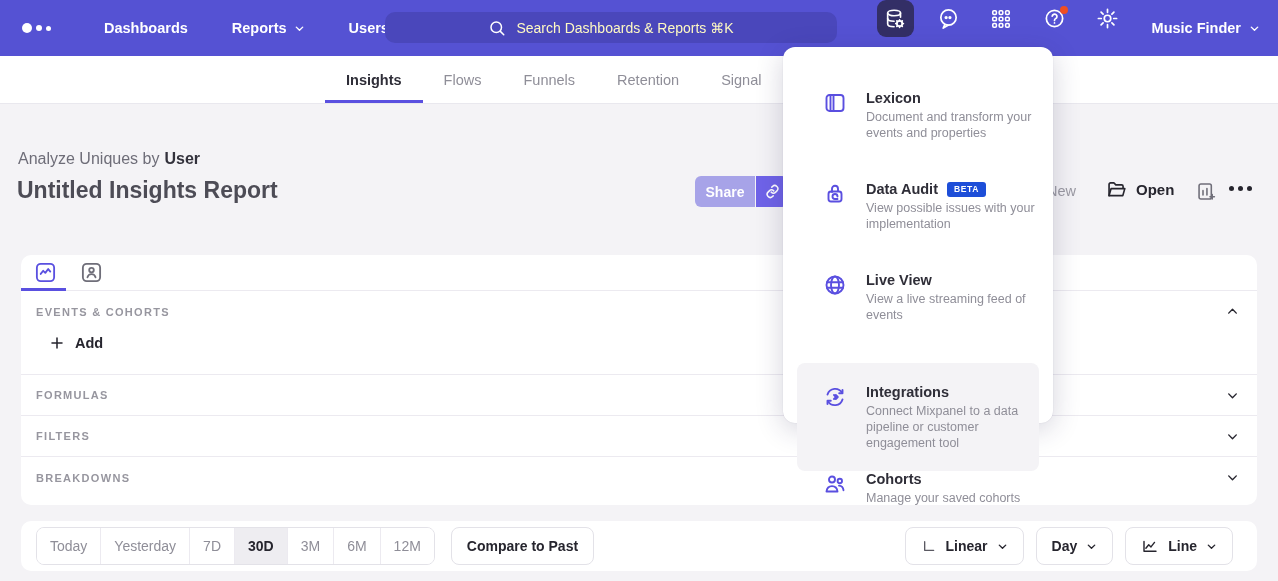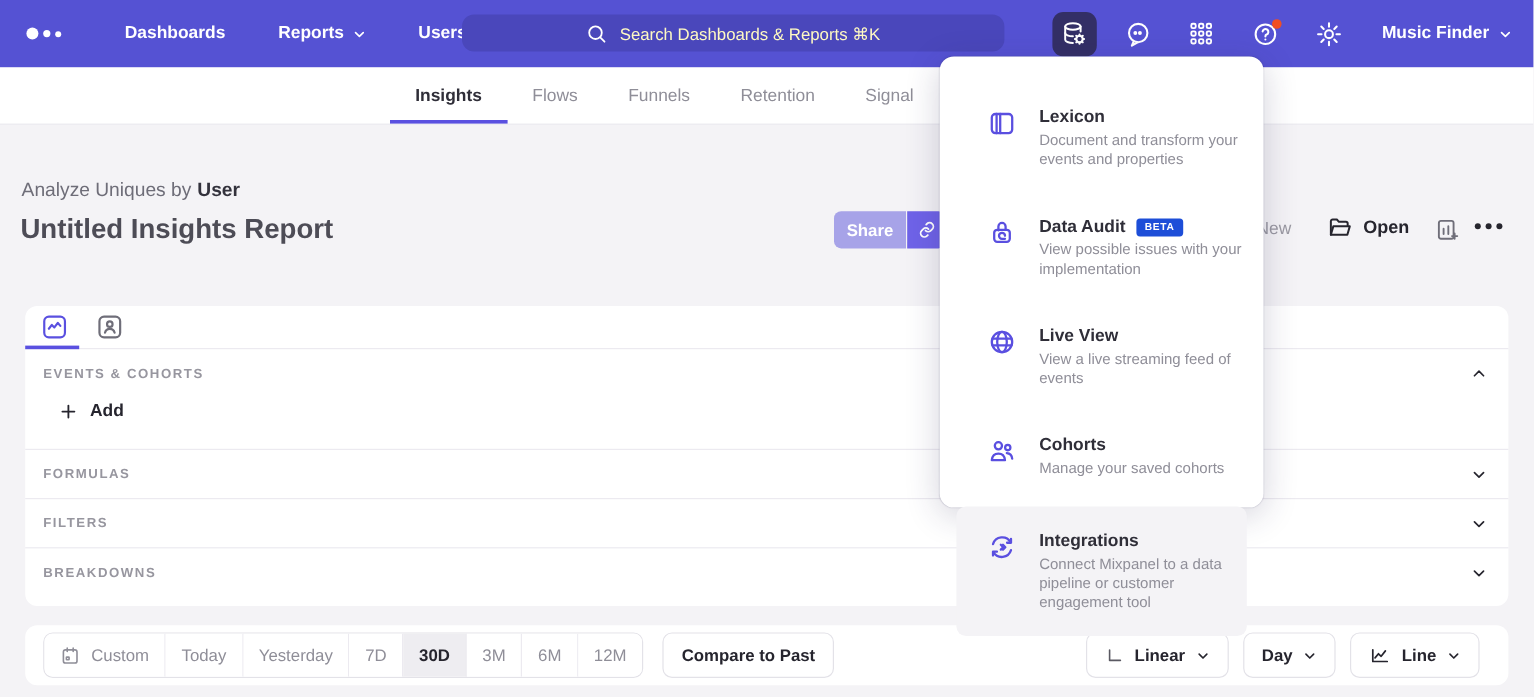--- a/index.html
+++ b/index.html
@@ -22,21 +22,21 @@
   .logo .d2 { width:6px; height:6px; border-radius:50%; background:#fff; }
   .logo .d3 { width:5px; height:5px; border-radius:50%; background:#fff; }
   .nav-items { display:flex; align-items:center; gap:44px; margin-left:34px; }
   .nav-item { color:#fff; font-size:14.5px; font-weight:600; display:flex; align-items:center; gap:7px; cursor:pointer; }
   .search {
     position:absolute; left:385px; top:12px; width:452px; height:31px;
     background:#4a47bb; border-radius:10px;
     display:flex; align-items:center; justify-content:center; gap:10px;
     color:#fef9c3; font-size:14px; cursor:text;
   }
-  .nav-right { position:absolute; right:18px; top:0; height:56px; display:flex; align-items:center; gap:16px; }
+  .nav-right { position:absolute; right:18px; top:0; height:56px; display:flex; gap:16px; }
   .nav-icon-btn {
     width:37px; height:37px; border-radius:9px;
     display:flex; align-items:center; justify-content:center; color:#fff; cursor:pointer; position:relative;
   }
   .nav-icon-btn.active { background:#332f66; }
   .notif-dot { position:absolute; top:6px; right:5px; width:8px; height:8px; border-radius:50%; background:#f04e23; }
   .project-switch { display:flex; align-items:center; gap:8px; color:#fff; font-size:14.5px; font-weight:600; margin-left:10px; cursor:pointer; }
 
   
   .tabbar {
@@ -366,30 +366,20 @@
       <svg width="13" height="13" viewBox="0 0 24 24" fill="none" stroke="#26252e" stroke-width="2.6" stroke-linecap="round" stroke-linejoin="round">
           <polyline points="5 9 12 16 19 9"></polyline>
         </svg>
     </span>
   </div>
 </div>
 
 <div class="card2">
   <div class="seg">
     <div class="seg-item">
-      <span>
-        <svg width="17" height="17" viewBox="0 0 24 24" fill="none" stroke="#8f8e98" stroke-width="1.9" stroke-linecap="round">
-          <rect x="4" y="5" width="16" height="15.5" rx="2.5"></rect>
-          <path d="M8.5 3v4M15.5 3v4"></path>
-          <rect x="7.5" y="13.5" width="3.2" height="3.2" rx="0.6"></rect>
-        </svg>
-      </span>
-      <span>Custom</span>
-    </div>
-    <div class="seg-item">
         <span>Today</span>
       </div>
     <div class="seg-item">
         <span>Yesterday</span>
       </div>
     <div class="seg-item">
         <span>7D</span>
       </div>
     <div class="seg-item active">
         <span>30D</span>
@@ -483,47 +473,47 @@
     <span class="mi-icon">
       <svg width="24" height="24" viewBox="0 0 24 24" fill="none" stroke="#5a4fe0" stroke-width="1.9" stroke-linecap="round">
         <circle cx="12" cy="12" r="8.5"></circle>
         <path d="M4 9.2h16M4 14.8h16"></path>
         <ellipse cx="12" cy="12" rx="4" ry="8.5"></ellipse>
       </svg>
     </span>
     <div class="mi-text">
       <div class="mi-title">Live View</div>
       <div class="mi-desc">View a live streaming feed of events</div>
-    </div>
-  </div>
-
-  <div class="menu-item cohorts">
-    <span class="mi-icon">
-      <svg width="24" height="24" viewBox="0 0 24 24" fill="none" stroke="#5a4fe0" stroke-width="1.9" stroke-linecap="round" stroke-linejoin="round">
-        <circle cx="9" cy="7.5" r="3"></circle>
-        <path d="M3.5 19.5c.4-3.4 2.6-5.4 5.5-5.4s5.1 2 5.5 5.4z"></path>
-        <circle cx="16.8" cy="9" r="2.2"></circle>
-        <path d="M16 13.6c2.6.2 4.2 1.9 4.5 4.6"></path>
-      </svg>
-    </span>
-    <div class="mi-text">
-      <div class="mi-title">Cohorts</div>
-      <div class="mi-desc">Manage your saved cohorts</div>
     </div>
   </div>
 
   <div class="menu-item highlight">
     <span class="mi-icon">
       <svg width="24" height="24" viewBox="0 0 24 24" fill="none" stroke="#5a4fe0" stroke-width="1.9" stroke-linecap="round" stroke-linejoin="round">
         <path d="M4.5 9.5a8 8 0 0 1 14.6-1.6"></path>
         <path d="M19.5 14.5a8 8 0 0 1-14.6 1.6"></path>
         <path d="M16.2 8.3h3.3V5"></path>
         <path d="M7.8 15.7H4.5V19"></path>
         <path d="M11 10l2 2-2 2"></path>
         <path d="M13.2 10l-2 2 2 2" transform="translate(26,0) scale(-1,1)"></path>
       </svg>
     </span>
     <div class="mi-text">
       <div class="mi-title">Integrations</div>
       <div class="mi-desc">Connect Mixpanel to a data pipeline or customer engagement tool</div>
     </div>
   </div>
+
+  <div class="menu-item cohorts">
+    <span class="mi-icon">
+      <svg width="24" height="24" viewBox="0 0 24 24" fill="none" stroke="#5a4fe0" stroke-width="1.9" stroke-linecap="round" stroke-linejoin="round">
+        <circle cx="9" cy="7.5" r="3"></circle>
+        <path d="M3.5 19.5c.4-3.4 2.6-5.4 5.5-5.4s5.1 2 5.5 5.4z"></path>
+        <circle cx="16.8" cy="9" r="2.2"></circle>
+        <path d="M16 13.6c2.6.2 4.2 1.9 4.5 4.6"></path>
+      </svg>
+    </span>
+    <div class="mi-text">
+      <div class="mi-title">Cohorts</div>
+      <div class="mi-desc">Manage your saved cohorts</div>
+    </div>
+  </div>
 </div>
 
 </body></html>

